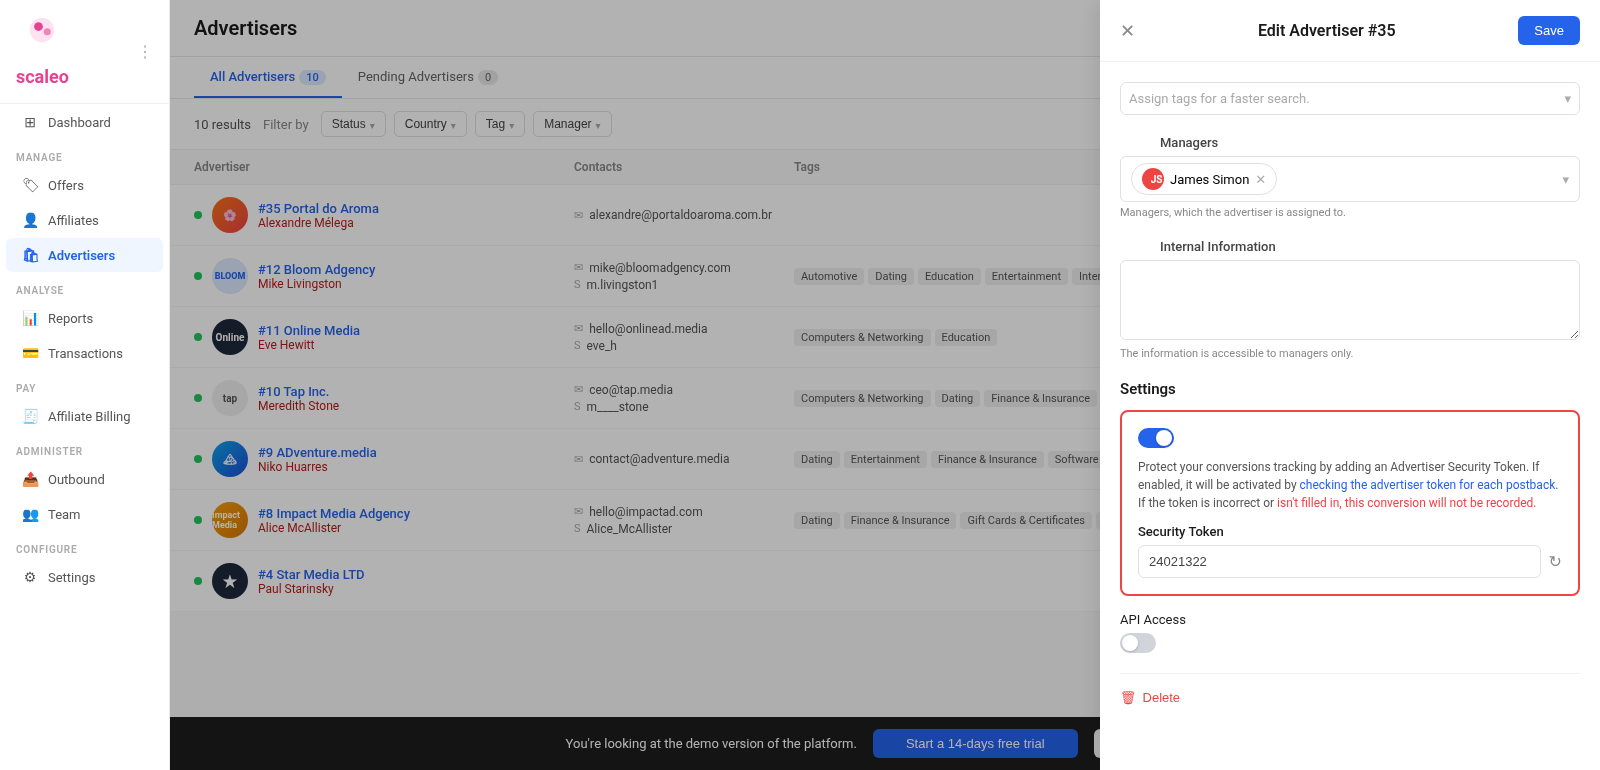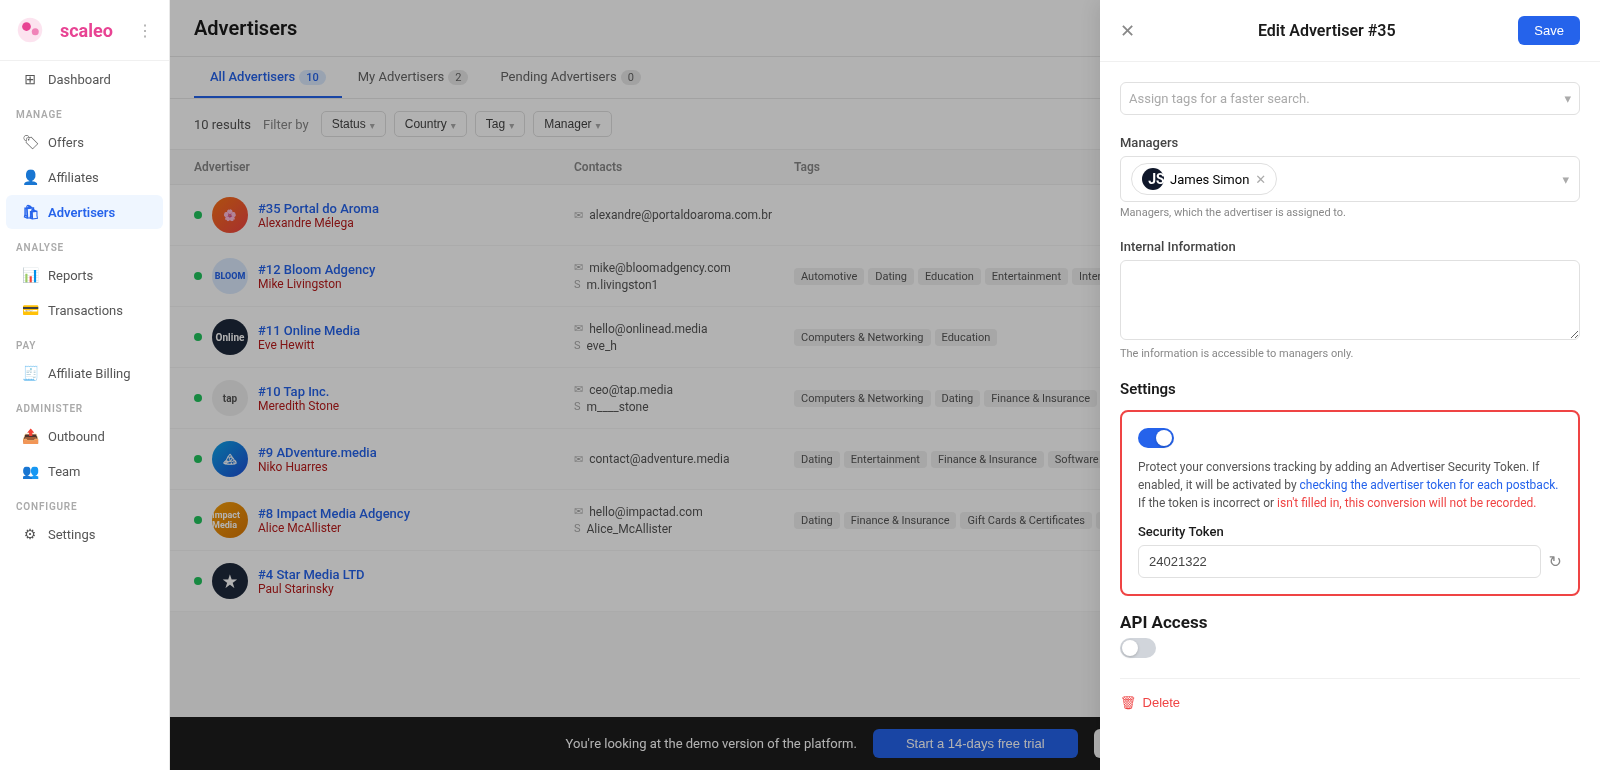--- a/index.html
+++ b/index.html
@@ -1,21 +1,21 @@
 <!DOCTYPE html>
 <html><head>
   <meta charset="utf-8">
   <style>
     * { box-sizing: border-box; margin: 0; padding: 0; }
     body { font-family: -apple-system, BlinkMacSystemFont, 'Segoe UI', Roboto, sans-serif; font-size: 13px; background: #f5f5f5; display: flex; height: 770px; overflow: hidden; }
 
     
     .sidebar { width: 170px; background: #fff; border-right: 1px solid #e8e8e8; display: flex; flex-direction: column; height: 770px; flex-shrink: 0; }
     .sidebar-logo { padding: 16px 16px; display: flex; align-items: center; justify-content: space-between; border-bottom: 1px solid #f0f0f0; }
-    .logo-text { font-size: 18px; font-weight: 700; color: #e84393; display: flex; align-items: center; gap: 16px; }
+    .logo-text { font-size: 18px; font-weight: 700; color: #e84393; display: flex; align-items: center; gap: 22px; flex-direction: column; }
     .logo-icon { width: 28px; height: 28px; }
     .sidebar-collapse { color: #aaa; cursor: pointer; font-size: 16px; }
     .sidebar-section-label { padding: 12px 16px 4px; font-size: 10px; font-weight: 600; color: #aaa; letter-spacing: 0.8px; text-transform: uppercase; }
     .sidebar-item { display: flex; align-items: center; gap: 10px; padding: 9px 16px; color: #555; cursor: pointer; border-radius: 6px; margin: 1px 6px; }
     .sidebar-item.active { background: #eff6ff; color: #2563eb; font-weight: 600; }
     .sidebar-item-icon { font-size: 14px; width: 16px; text-align: center; }
     .sidebar-item-label { font-size: 13px; }
 
     
     .main { flex: 1; display: flex; flex-direction: column; background: #f9f9f9; overflow: hidden; position: relative; }
@@ -63,24 +63,24 @@
     .panel-overlay { position: fixed; top: 0; left: 170px; right: 0; bottom: 0; background: rgba(0,0,0,0.3); z-index: 20; }
     .panel { position: fixed; top: 0; right: 0; width: 500px; height: 770px; background: #fff; box-shadow: -4px 0 20px rgba(0,0,0,0.1); z-index: 30; display: flex; flex-direction: column; overflow: hidden; }
     .panel-header { display: flex; align-items: center; justify-content: space-between; padding: 16px 20px; border-bottom: 1px solid #f0f0f0; flex-shrink: 0; }
     .panel-title { font-size: 16px; font-weight: 600; color: #1a1a1a; }
     .panel-close { font-size: 18px; color: #888; cursor: pointer; background: none; border: none; }
     .panel-save-btn { background: #2563eb; color: #fff; padding: 7px 16px; border-radius: 6px; font-size: 13px; font-weight: 500; cursor: pointer; border: none; }
 
     .panel-body { flex: 1; overflow-y: auto; padding: 20px; }
     .panel-section { margin-bottom: 20px; }
     .panel-section-title { font-size: 15px; font-weight: 600; color: #1a1a1a; margin-bottom: 12px; }
-    .panel-field-label { font-size: 13px; font-weight: 500; color: #444; margin-bottom: 6px; }
+    .panel-field-label { font-size: 13px; font-weight: 500; color: #444; margin-bottom: 6px; margin-left: 40px; }
     .panel-help-text { font-size: 11px; color: #888; margin-top: 4px; }
     .manager-tag { display: inline-flex; align-items: center; gap: 6px; background: #fff; border: 1px solid #e0e0e0; border-radius: 20px; padding: 4px 10px; font-size: 13px; }
-    .manager-tag-avatar { width: 22px; height: 22px; border-radius: 50%; background: #0f172a; display: flex; align-items: center; justify-content: center; color: #fff; font-size: 14px; font-weight: 700; padding-left: 7px; }
+    .manager-tag-avatar { width: 22px; height: 22px; border-radius: 50%; background: #ef4444; display: flex; align-items: center; justify-content: center; color: #fff; font-size: 10px; font-weight: 700; padding-left: 7px; }
     .manager-select { display: flex; align-items: center; border: 1px solid #e0e0e0; border-radius: 6px; padding: 6px 10px; background: #fff; justify-content: space-between; }
     .manager-select-inner { display: flex; align-items: center; gap: 8px; flex-wrap: wrap; }
 
     .internal-info-textarea { width: 100%; border: 1px solid #e0e0e0; border-radius: 6px; padding: 8px; font-size: 13px; height: 80px; resize: vertical; font-family: inherit; color: #555; }
 
     .settings-box { border: 2px solid #ef4444; border-radius: 8px; padding: 16px; margin-bottom: 16px; }
     .toggle-row { display: flex; align-items: center; justify-content: space-between; margin-bottom: 8px; }
     .toggle-label { font-size: 13px; font-weight: 500; color: #1a1a1a; }
     .toggle { width: 36px; height: 20px; border-radius: 10px; background: #2563eb; position: relative; cursor: pointer; }
     .toggle-thumb { position: absolute; top: 2px; left: 18px; width: 16px; height: 16px; border-radius: 50%; background: #fff; box-shadow: 0 1px 3px rgba(0,0,0,0.2); }
@@ -163,21 +163,20 @@
 </nav>
 
 <div class="main">
   <div class="main-header">
     <h1>Advertisers</h1>
   </div>
 
   <div class="content-area">
     <div class="tabs-bar" id="tabs-container">
         <div class="tab active">All Advertisers<span class="tab-count">10</span></div>
-        <div class="tab">My Advertisers<span class="tab-count">2</span></div>
         <div class="tab">Pending Advertisers<span class="tab-count">0</span></div>
       </div>
 
     <div class="filter-bar">
       <span style="color:#555;font-size:13px;">10 results</span>
       <span style="color:#888;font-size:13px;">Filter by</span>
       <div id="filter-buttons-container" style="display:flex;gap:8px;">
           <button class="filter-btn">Status <span class="chevron-small">▾</span></button>
           <button class="filter-btn">Country <span class="chevron-small">▾</span></button>
           <button class="filter-btn">Tag <span class="chevron-small">▾</span></button>
@@ -436,21 +435,21 @@
         </p>
         <div class="security-token-label">Security Token</div>
         <div class="token-input-row">
           <input class="token-input" type="text" value="24021322" style="">
           <span class="token-refresh">↻</span>
         </div>
       </div>
 
       <div class="api-access-section">
         <div class="api-access-row">
-          <span style="font-size:17px;font-weight:700;color:#1a1a1a;">API Access</span>
+          <span style="font-size:13px;font-weight:400;color:#1a1a1a;">API Access</span>
         </div>
         <div style="margin-top:6px;">
           <div class="toggle-off">
             <div class="toggle-off-thumb"></div>
           </div>
         </div>
       </div>
     </div>
 
     <div style="border-top:1px solid #f0f0f0; padding-top:16px;">

